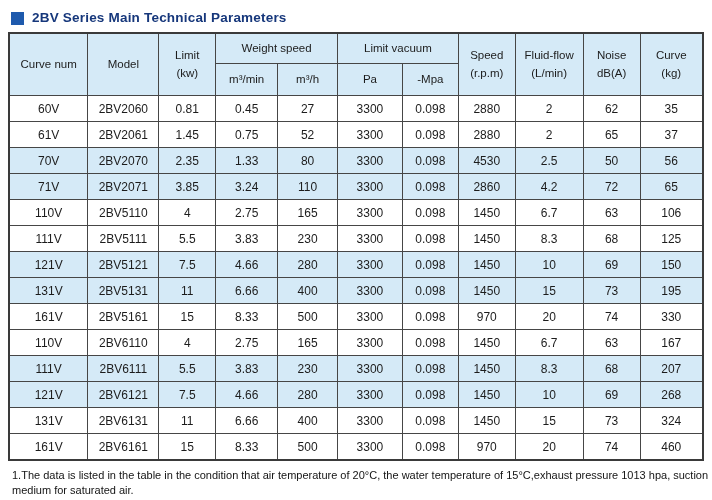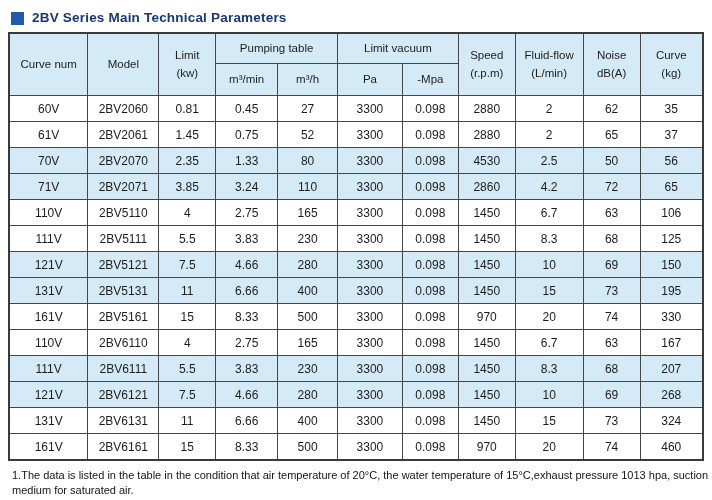--- a/index.html
+++ b/index.html
@@ -103,21 +103,21 @@
         <col style="width:63px">
     </colgroup>
     <thead>
       <tr class="head-top">
         <th rowspan="2">Curve num</th>
         <th rowspan="2">Model</th>
         <th rowspan="2">
           <div>Limit</div>
           <div>(kw)</div>
         </th>
-        <th colspan="2">Pumping table</th>
+        <th colspan="2">Weight speed</th>
         <th colspan="2">Limit vacuum</th>
         <th rowspan="2">
           <div>Speed</div>
           <div>(r.p.m)</div>
         </th>
         <th rowspan="2">
           <div>Fluid-flow</div>
           <div>(L/min)</div>
         </th>
         <th rowspan="2">

